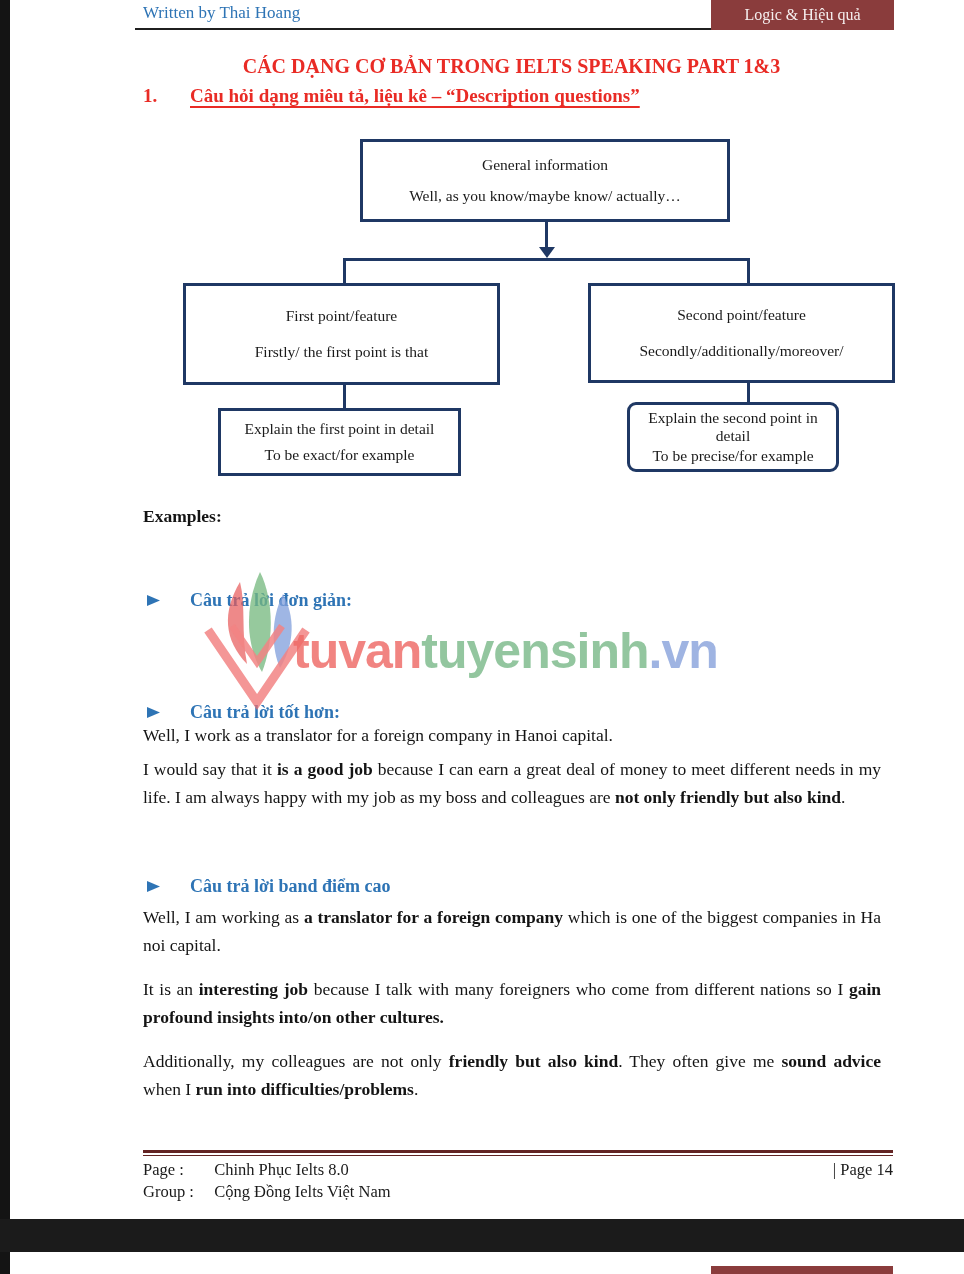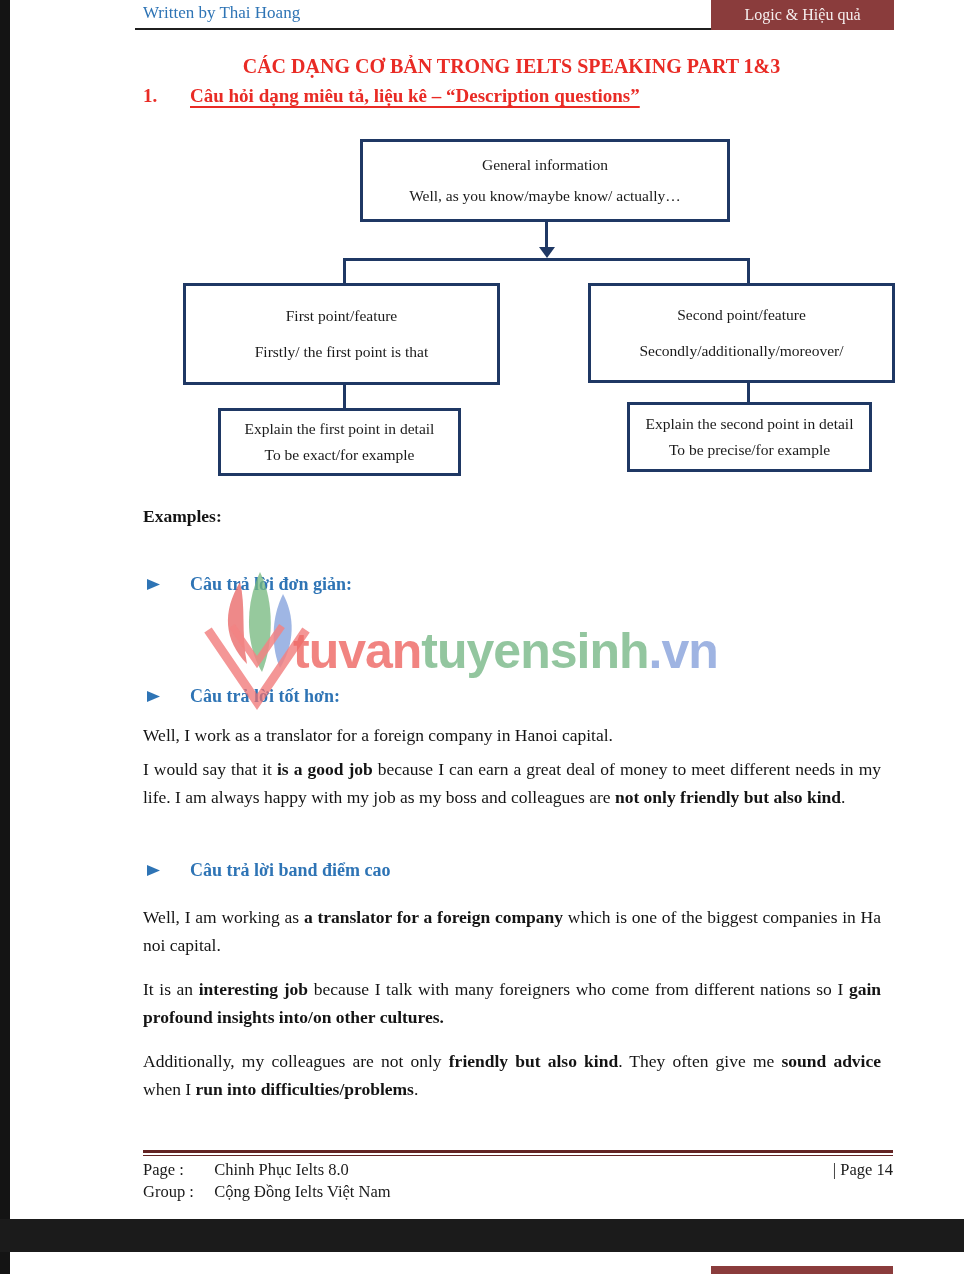--- a/index.html
+++ b/index.html
@@ -26,21 +26,21 @@
         flex-direction:column;justify-content:space-evenly;align-items:center;
         text-align:center;font-size:15.5px;color:#1a1a1a;padding:2px 6px;box-sizing:border-box;}
   .dline{position:absolute;background:#1f3864;}
   .arrowhead{position:absolute;width:0;height:0;border-left:8px solid transparent;
              border-right:8px solid transparent;border-top:11px solid #1f3864;}
   
   .bodypar{position:absolute;left:143px;width:738px;font-size:17.5px;line-height:27.5px;
            text-align:justify;text-align-last:left;color:#141414;}
   .rb{font-weight:bold;}
   .boldline{position:absolute;left:143px;font-weight:bold;font-size:17.5px;color:#141414;}
-  .bullet{position:absolute;left:146px;display:flex;align-items:center;}
+  .bullet{position:absolute;left:146px;display:flex;align-items:center;margin-top:16px;}
   .bullet .blabel{margin-left:29px;font-weight:bold;font-size:18px;color:#2e74b5;}
   
   .wm-text{position:absolute;left:293px;top:622px;font-family:"Liberation Sans", sans-serif;
            font-weight:bold;font-size:50px;letter-spacing:-1px;z-index:6;opacity:0.82;white-space:nowrap;}
   .wm-t1{color:#ef6a66;}
   .wm-t2{color:#7cba8b;}
   .wm-t3{color:#8ba4dc;}
   .wm-logo{position:absolute;left:202px;top:570px;z-index:6;opacity:0.85;}
   
   .footer-rule{left:143px;top:1150px;width:750px;height:2px;background:#fff;
@@ -83,21 +83,21 @@
       <div>Firstly/ the first point is that</div>
     </div>
     <div class="dbox" style="left:588px;top:283px;width:307px;height:100px;">
       <div>Second point/feature</div>
       <div>Secondly/additionally/moreover/</div>
     </div>
     <div class="dbox" style="left:218px;top:408px;width:243px;height:68px;">
       <div>Explain the first point in detail</div>
       <div>To be exact/for example</div>
     </div>
-    <div class="dbox" style="left:627px;top:402px;width:245px;height:70px;">
+    <div class="dbox" style="left:627px;top:402px;width:212px;height:70px;border-radius:9px;">
       <div>Explain the second point in detail</div>
       <div>To be precise/for example</div>
     </div>
   </div>
 
   <div class="boldline" style="top:506px;">Examples:</div>
 
   <div class="bullet" style="top:574px;">
     <svg width="15" height="13">
         <polygon points="1,1 14,6.5 1,12" fill="#2e74b5"></polygon>

